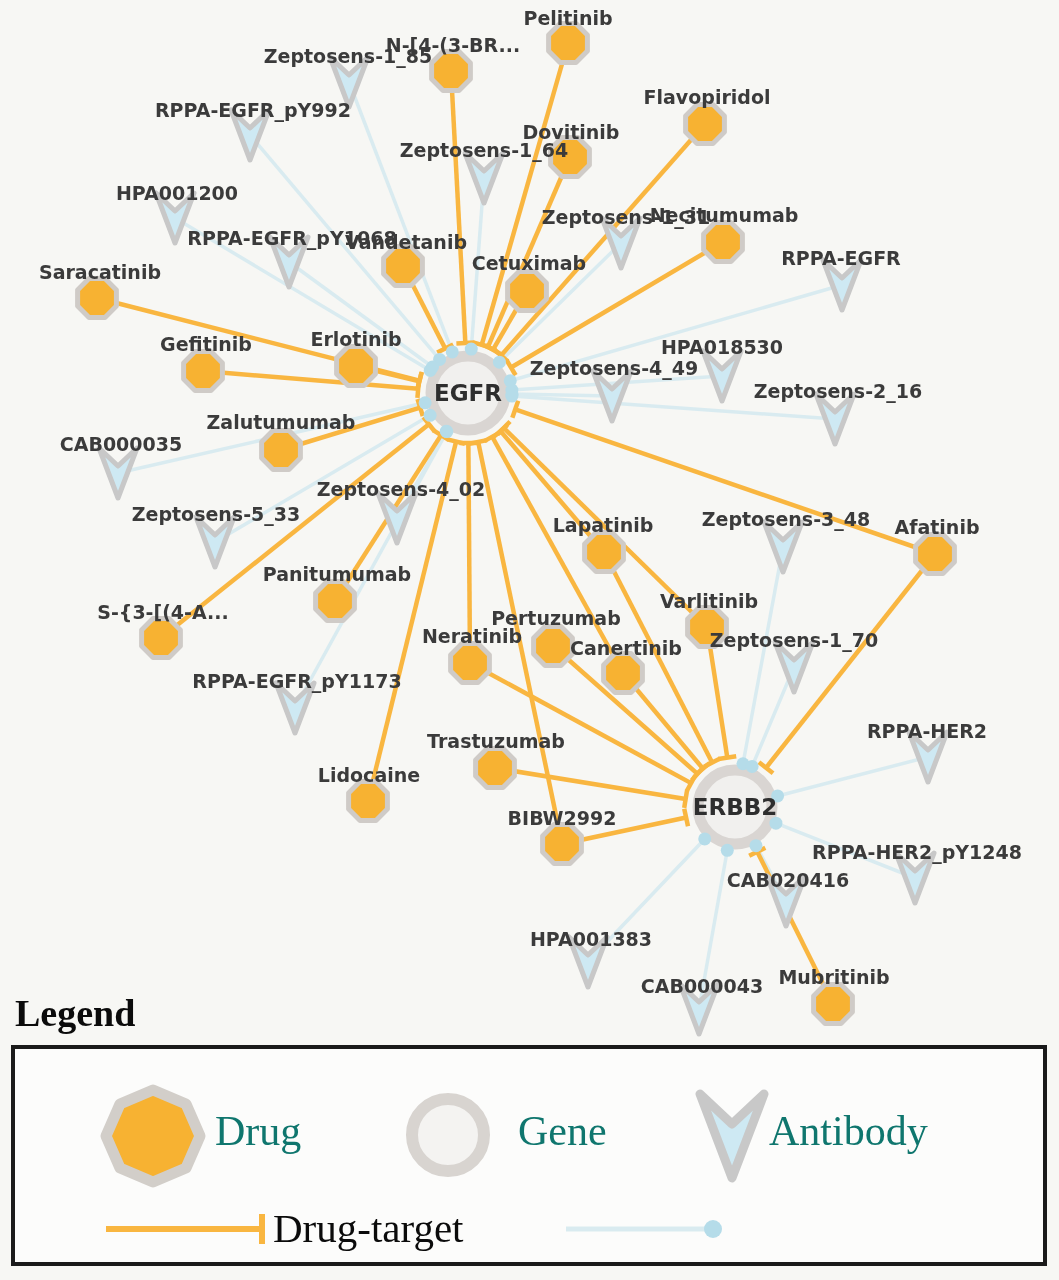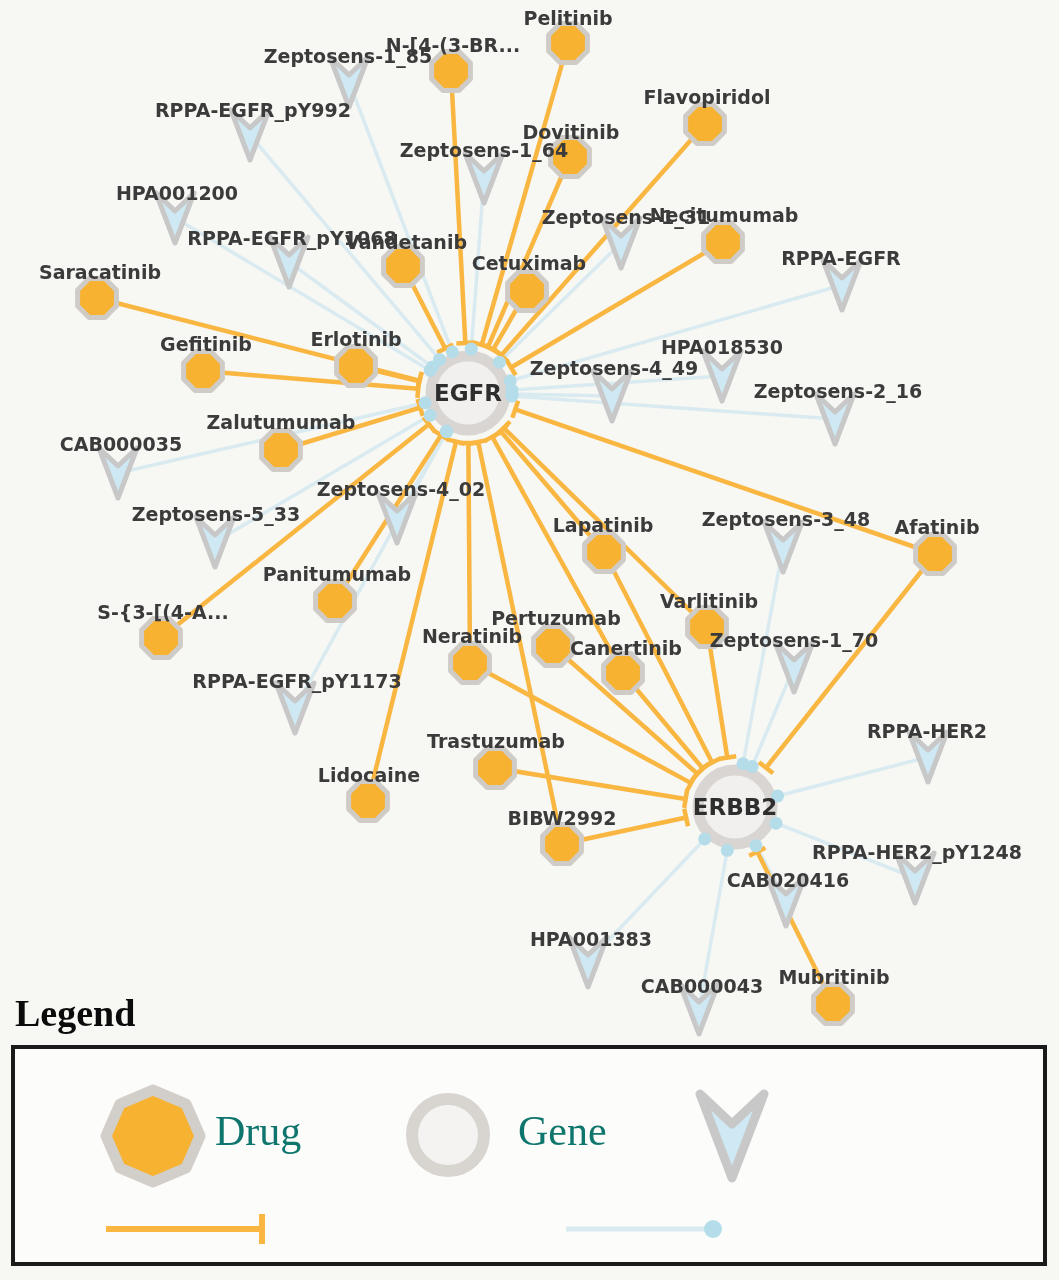--- a/index.html
+++ b/index.html
@@ -255,23 +255,25 @@
   <span class="legend-item-label" style="left:200px;top:58px">Drug</span>
 
   <svg class="legend-icon" style="left:387px;top:40px" width="92" height="92" viewBox="0 0 92 92">
     <circle cx="46" cy="46" r="36" fill="#f4f3f1" stroke="#d8d4d0" stroke-width="12"></circle>
   </svg>
   <span class="legend-item-label" style="left:503px;top:58px">Gene</span>
 
   <svg class="legend-icon" style="left:672px;top:33px" width="90" height="106" viewBox="0 0 90 106">
     <path d="M 13 12 L 45 96 L 77 12 L 45 42 Z" fill="#cee9f3" stroke="#c8c8c8" stroke-width="9" stroke-linejoin="round"></path>
   </svg>
+  <span class="legend-item-label" style="left:754px;top:58px">Antibody</span>
 
   <svg class="legend-icon" style="left:85px;top:158px" width="180" height="44" viewBox="0 0 180 44">
     <line x1="6" y1="22" x2="162" y2="22" stroke="#f9b640" stroke-width="6"></line>
     <line x1="162" y1="7" x2="162" y2="37" stroke="#f9b640" stroke-width="6"></line>
   </svg>
+  <span class="legend-edge-label" style="left:258px;top:155px">Drug-target</span>
 
   <svg class="legend-icon" style="left:545px;top:158px" width="175" height="44" viewBox="0 0 175 44">
     <line x1="6" y1="22" x2="150" y2="22" stroke="#d9ebf0" stroke-width="5"></line>
     <circle cx="153" cy="22" r="9" fill="#b5dce9"></circle>
   </svg>
 </div>
 
 </body></html>

